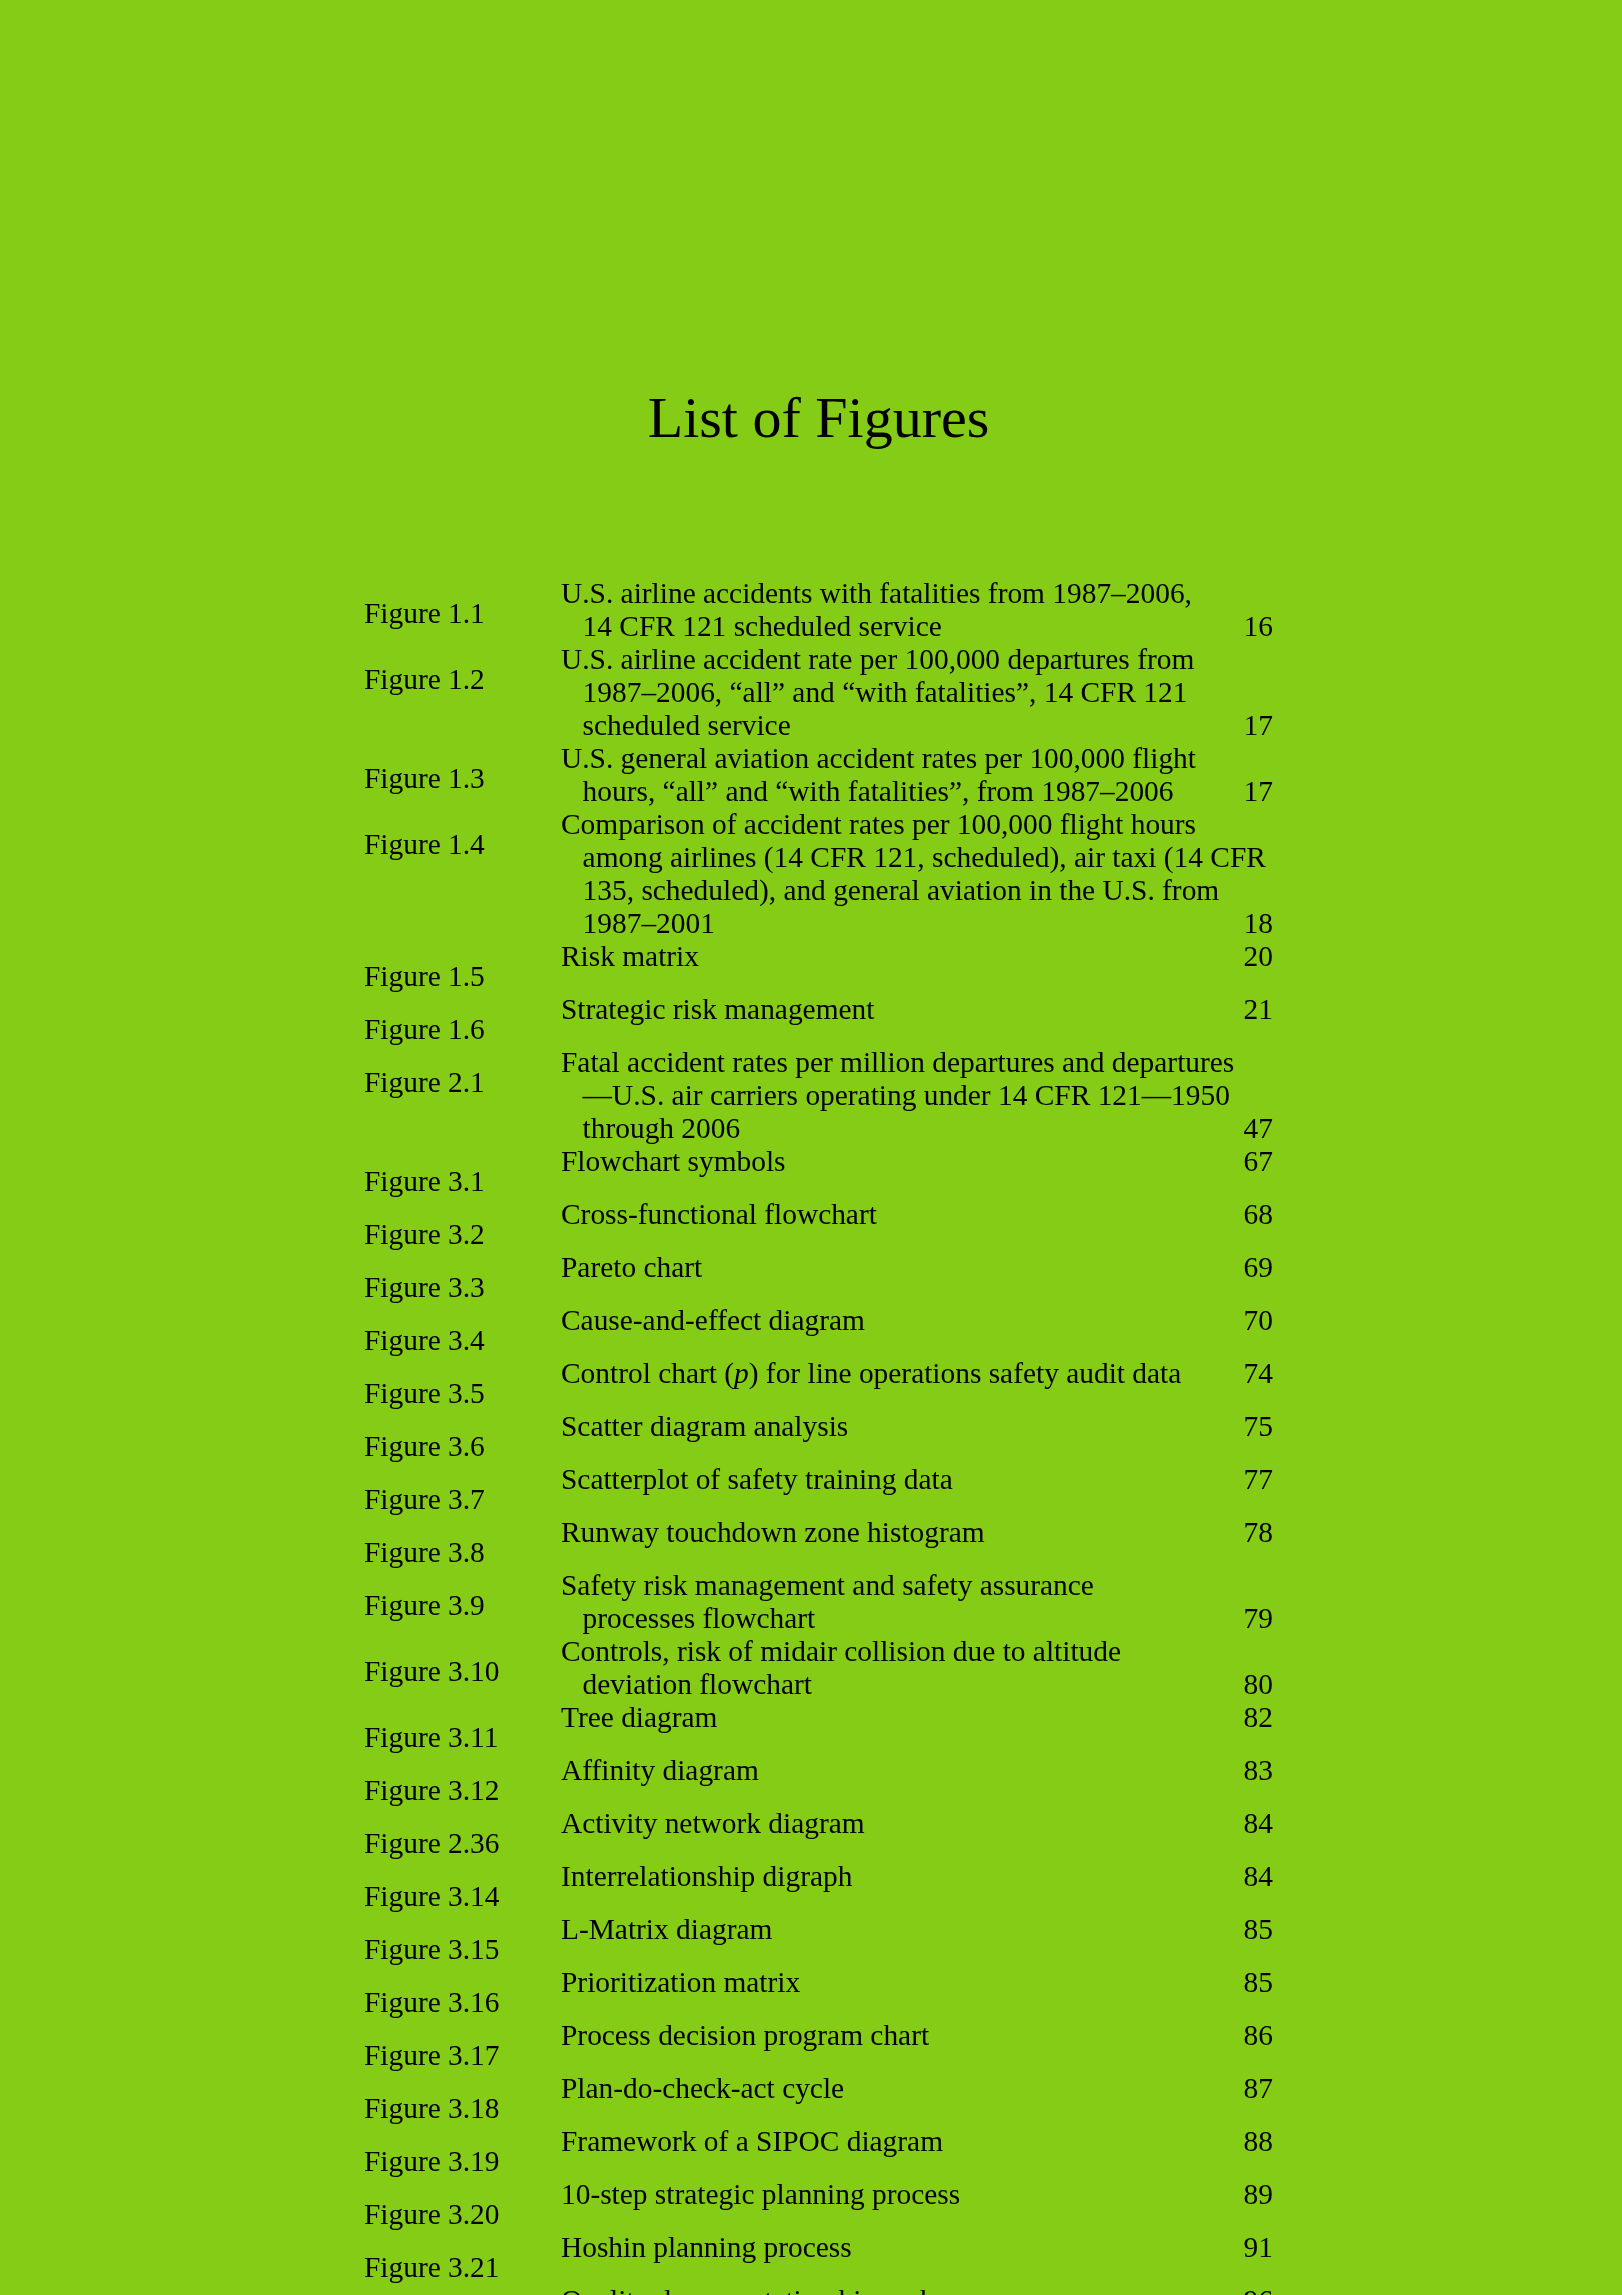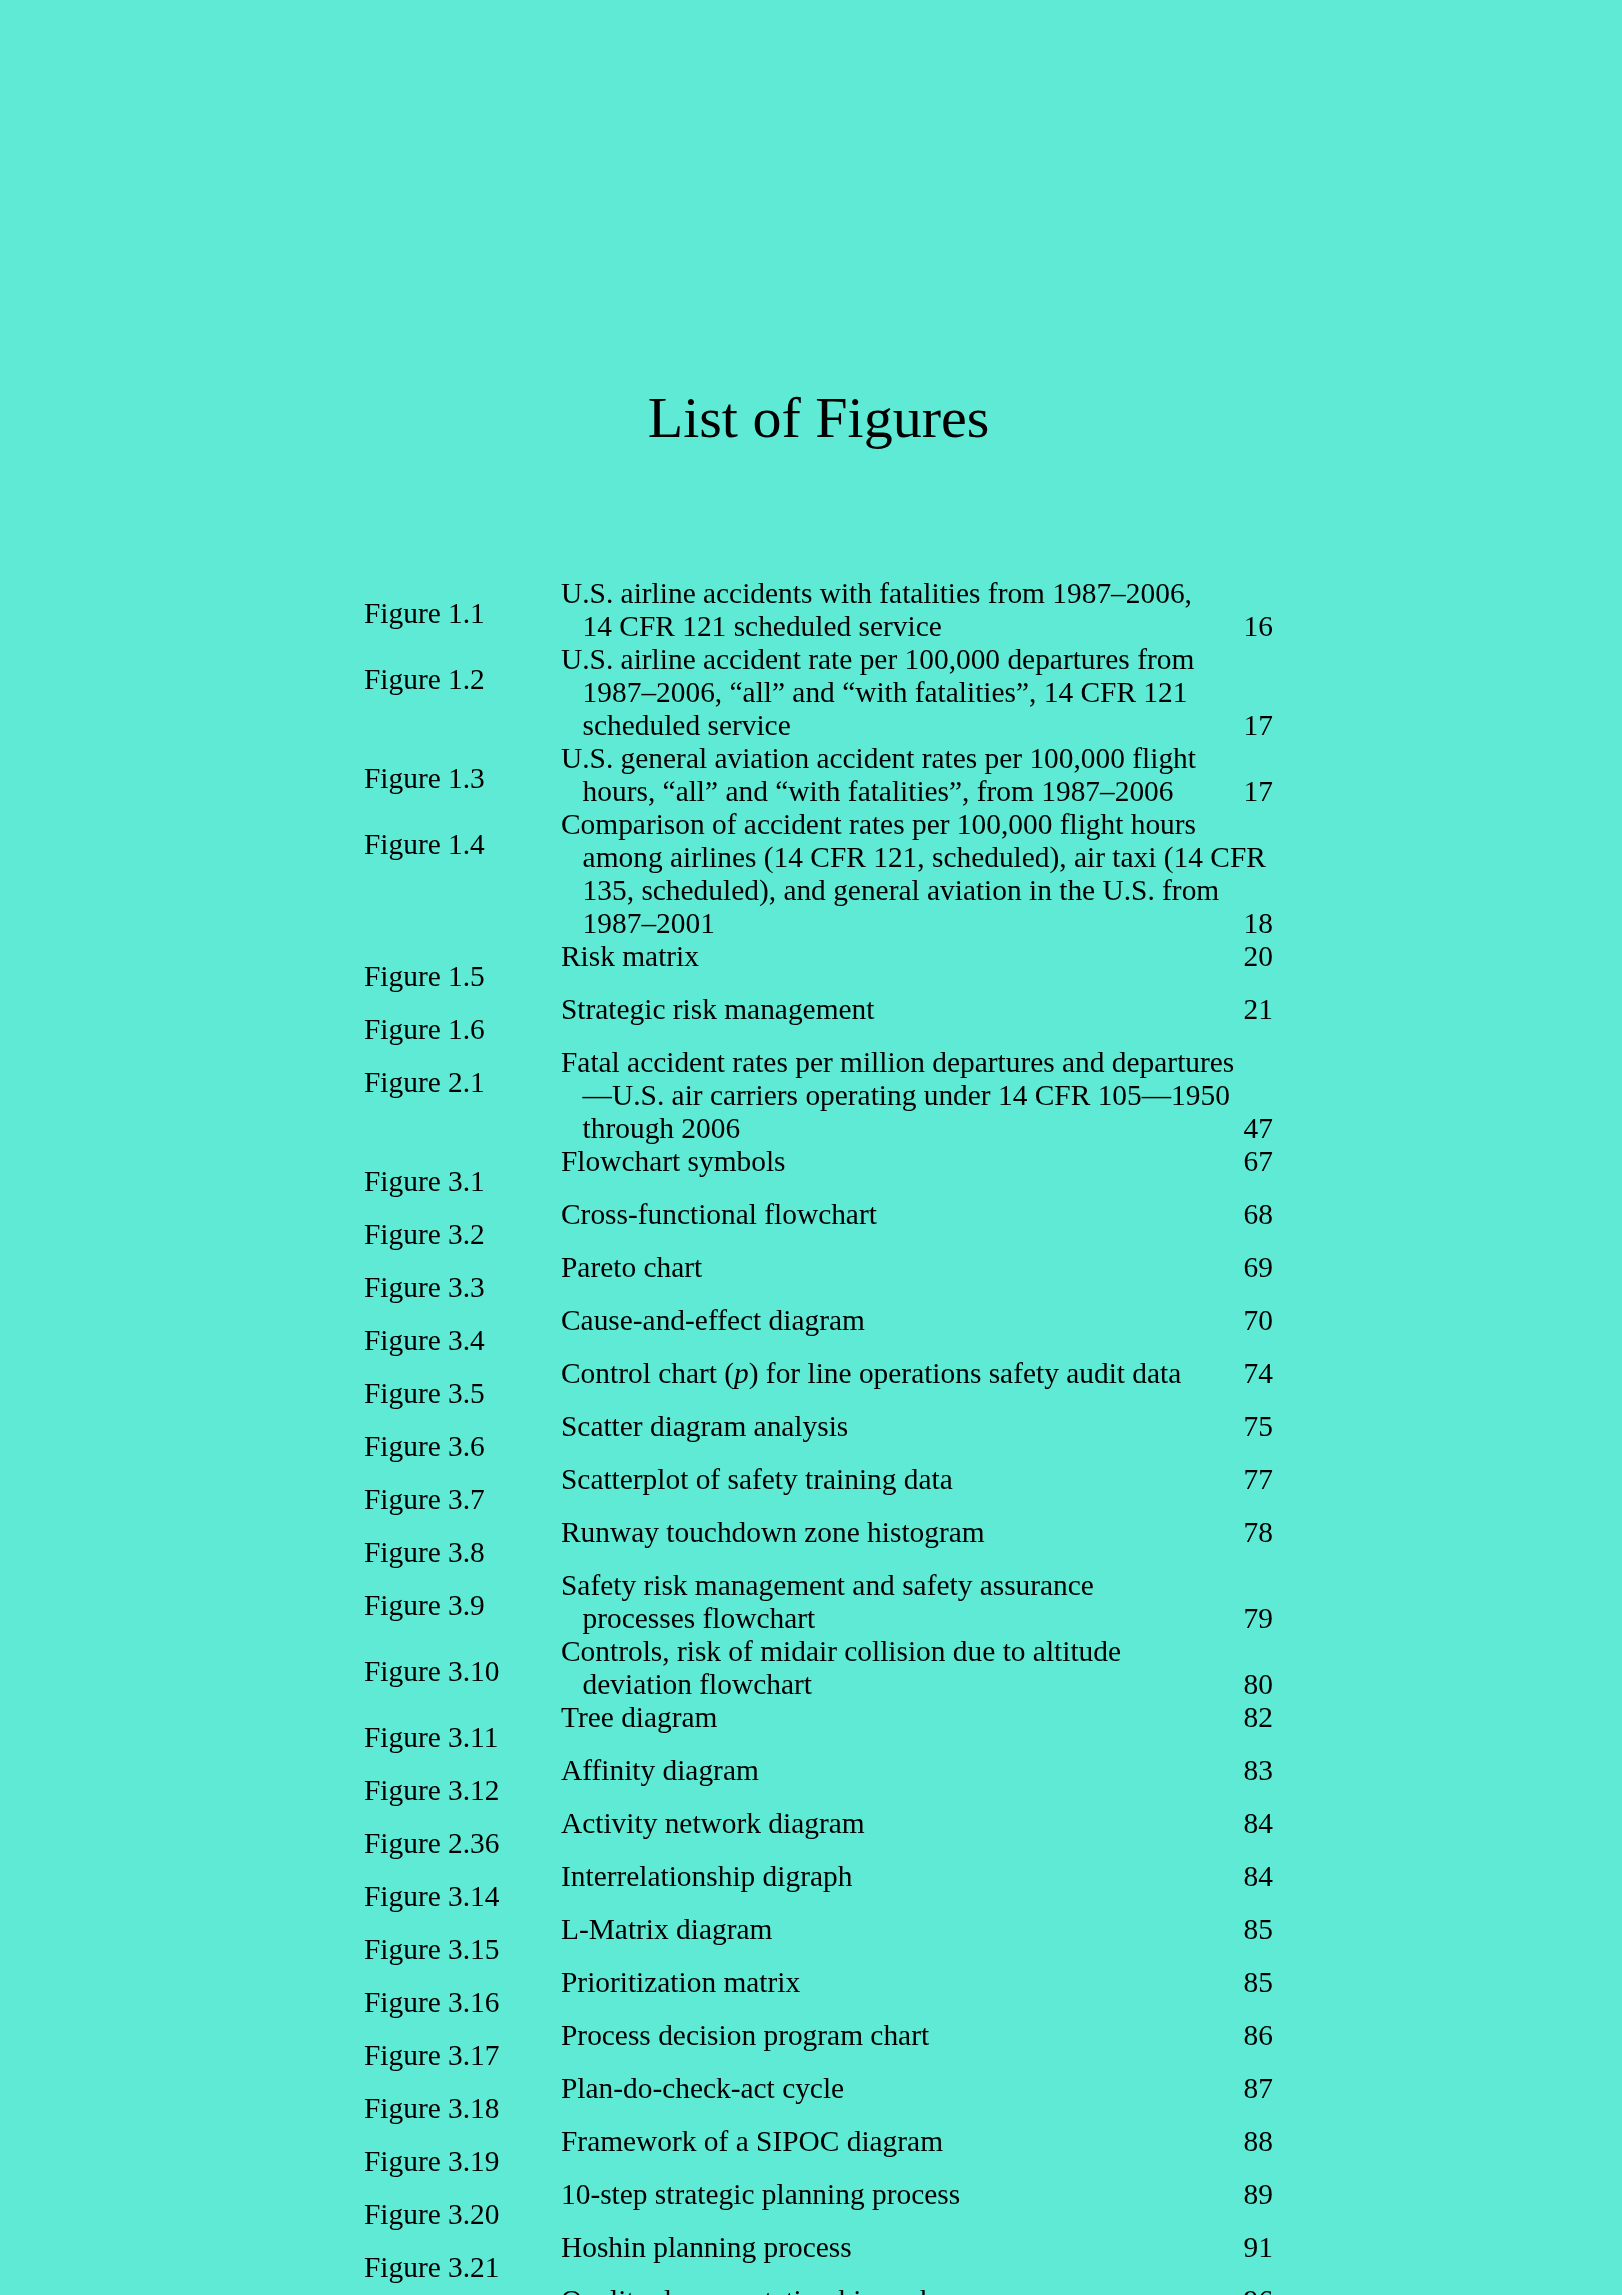--- a/index.html
+++ b/index.html
@@ -7,21 +7,21 @@
   body {
     width: 1622px;
     height: 2295px;
     position: relative;
     font-family: "Liberation Serif", "DejaVu Serif", serif;
     color: #000000;
   }
   .page {
     position: absolute;
     inset: 0;
-    background: #5eead4;
+    background: #84cc16;
     overflow: hidden;
   }
   .page-title {
     position: absolute;
     top: 385px;
     left: 364px;
     width: 909px;
     text-align: center;
     font-weight: 400;
     font-size: 58px;
@@ -131,21 +131,21 @@
         </div>
   </div>
 
   <div class="entry">
     <div class="entry-label">Figure 2.1</div>
     <div class="entry-desc">
           <div class="line">
             <span class="line-text">Fatal accident rates per million departures and departures</span>
           </div>
           <div class="line cont">
-            <span class="line-text">—U.S. air carriers operating under 14 CFR 105—1950</span>
+            <span class="line-text">—U.S. air carriers operating under 14 CFR 121—1950</span>
           </div>
           <div class="line cont">
             <span class="line-text">through 2006</span>
             <span class="page-num">47</span>
           </div>
         </div>
   </div>
 
   <div class="entry">
     <div class="entry-label">Figure 3.1</div>

